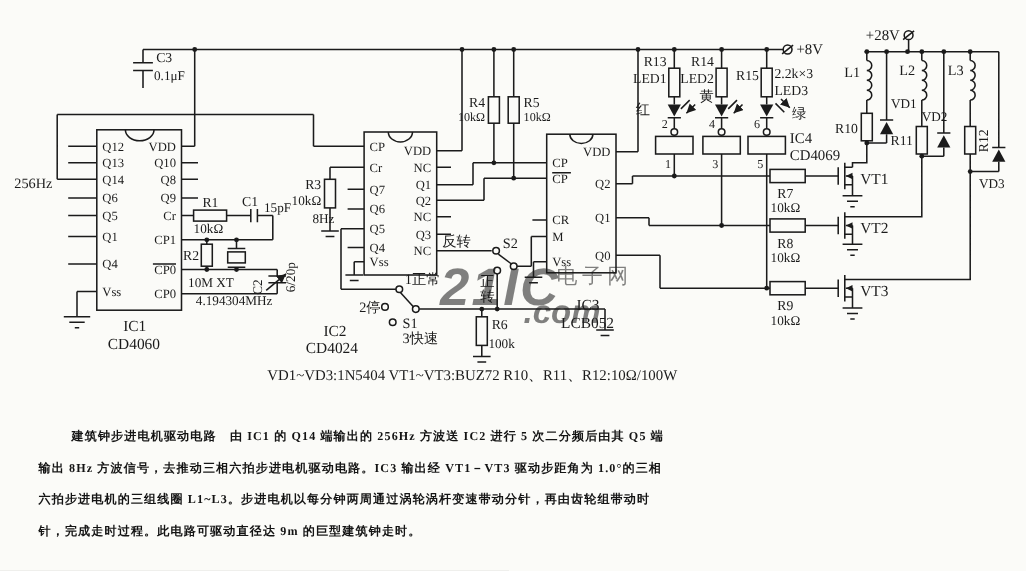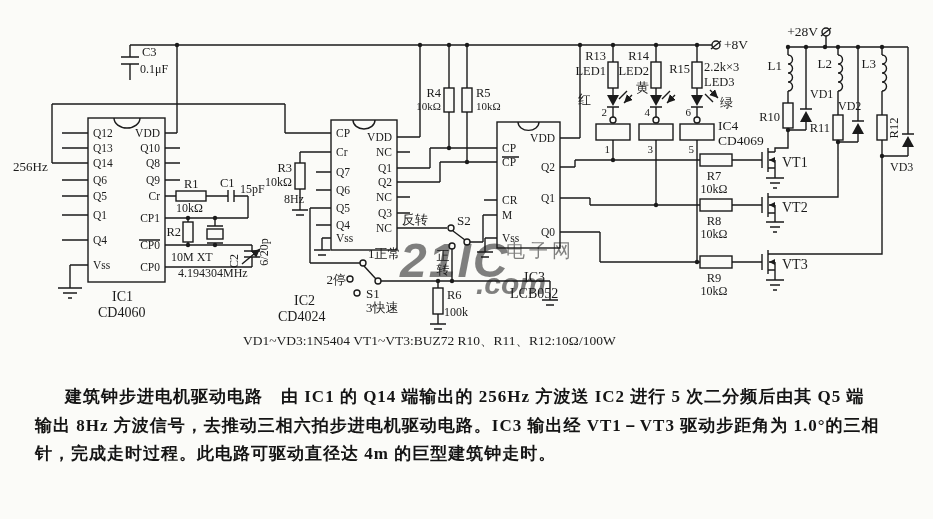--- a/index.html
+++ b/index.html
@@ -7,21 +7,21 @@
   svg text{font-family:"Liberation Serif","DejaVu Serif",serif;fill:#1b1b1b;}
   .f11{font-size:11px}.f115{font-size:11.5px}.f12{font-size:12px}.f125{font-size:12.5px}
   .f13{font-size:13px}.f135{font-size:13.5px}.f14{font-size:14px}
   .w{fill:none;stroke:#1b1b1b;stroke-width:1.4px;}
   .rc{fill:#fbfbf8;stroke:#1b1b1b;stroke-width:1.4px;}
   .fb{fill:#1b1b1b;stroke:none;}
   .dt{fill:#1b1b1b;stroke:none;}
   .mid{text-anchor:middle}.end{text-anchor:end}
   .wmb{font-family:"Liberation Sans","DejaVu Sans",sans-serif;font-style:italic;font-weight:bold;}
   .article{position:absolute;left:35px;top:383px;width:878px;
-    font-family:"Liberation Serif","DejaVu Serif",serif;font-size:17px;font-weight:700;
+    font-family:"Liberation Serif","DejaVu Serif",serif;font-size:11px;font-weight:700;
     color:#141414;letter-spacing:1px;line-height:28.5px;}
   .article .t{font-weight:900;}
   .l1{text-indent:30px;}
 </style>
 </head>
 <body>
 
 <div class="page">
 
 <svg width="933" height="372" viewBox="0 0 933 372">
@@ -380,16 +380,17 @@
     <text class="wmb" x="400" y="277" font-size="48" letter-spacing="2" fill="#dd6b7f">21IC</text>
     <text x="506" y="257" font-size="19" letter-spacing="4" fill="#dd6b7f">电子网</text>
     <text class="wmb" x="476" y="294" font-size="30" fill="#dd6b7f">.com</text>
   </g>
 </svg>
 
 
 <div class="article">
   <div class="l1"><span class="t">建筑钟步进电机驱动电路</span><span>　由 IC1 的 Q14 端输出的 256Hz 方波送 IC2 进行 5 次二分频后由其 Q5 端</span></div>
   <div>输出 8Hz 方波信号，去推动三相六拍步进电机驱动电路。IC3 输出经 VT1－VT3 驱动步距角为 1.0°的三相</div>
-  <div>针，完成走时过程。此电路可驱动直径达 4m 的巨型建筑钟走时。</div>
+  <div>六拍步进电机的三组线圈 L1~L3。步进电机以每分钟两周通过涡轮涡杆变速带动分针，再由齿轮组带动时</div>
+  <div>针，完成走时过程。此电路可驱动直径达 9m 的巨型建筑钟走时。</div>
 </div>
 
 </div>
 
 </body></html>

